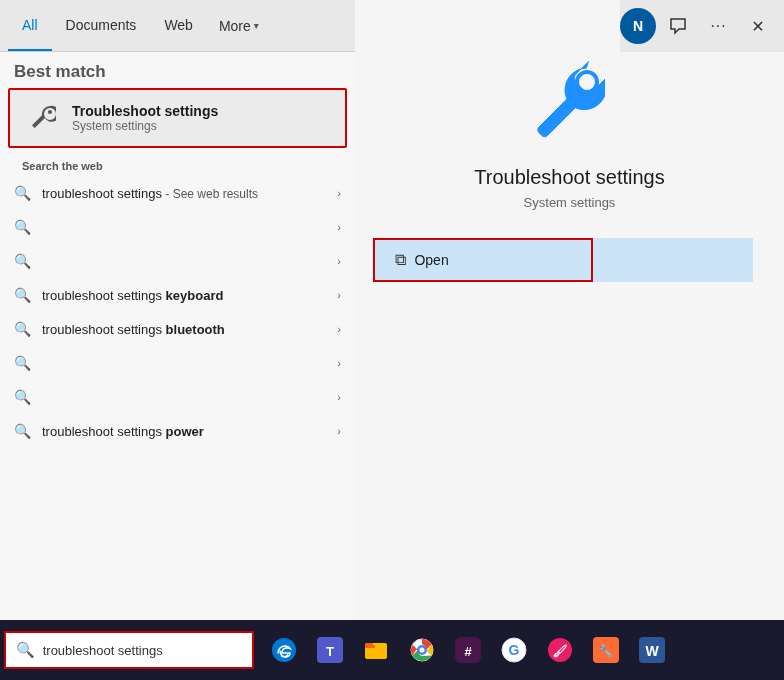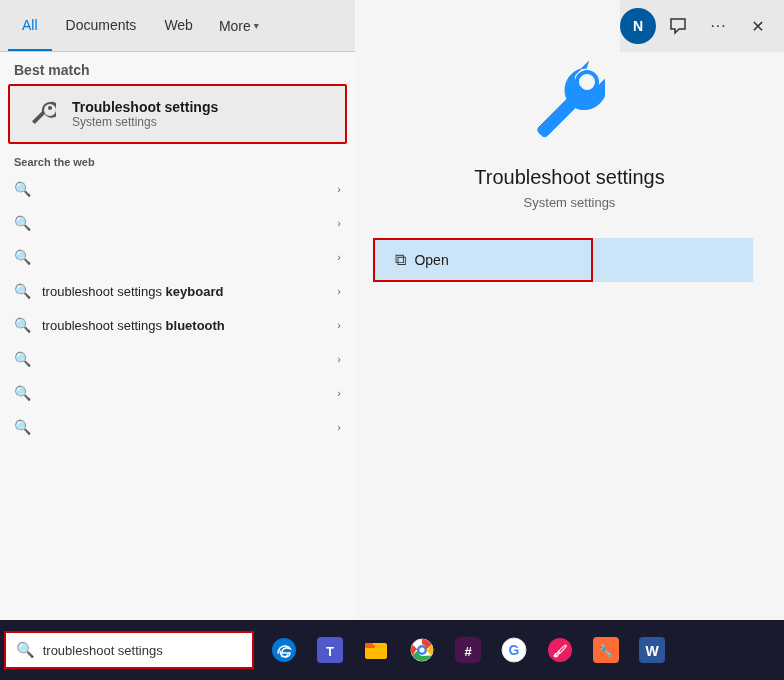--- a/index.html
+++ b/index.html
@@ -89,21 +89,21 @@
     .win-ctrl-btn.user-avatar {
       background: #005a9e;
       color: white;
       font-size: 14px;
       font-weight: 600;
       border-radius: 50%;
     }
 
     
     .section-label {
-      font-size: 14px;
+      font-size: 17px;
       font-weight: 600;
       color: #555;
       padding: 10px 14px 6px 14px;
       text-transform: none;
     }
 
     
     .best-match-item {
       display: flex;
       align-items: center;
@@ -136,20 +136,21 @@
       font-size: 12px;
       color: #666;
     }
 
     
     .web-section-label {
       font-size: 11px;
       font-weight: 600;
       color: #555;
       padding: 12px 14px 4px 14px;
+      margin-left: 8px;
     }
 
     
     .search-item {
       display: flex;
       align-items: center;
       padding: 9px 14px;
       cursor: pointer;
       gap: 10px;
       position: relative;
@@ -331,20 +332,23 @@
     <div class="best-match-text">
       <span class="best-match-title">Troubleshoot settings</span>
       <span class="best-match-subtitle">System settings</span>
     </div>
   </div>
 
   <div class="web-section-label">Search the web</div>
 
   <div class="search-item">
     <span class="search-icon">🔍</span>
+    <span class="search-item-text">
+      troubleshoot settings<span class="search-item-see-web"> - See web results</span>
+    </span>
     <span class="search-item-chevron">›</span>
   </div>
 
   <div class="search-item">
     <span class="search-icon">🔍</span>
     <span class="search-item-chevron">›</span>
   </div>
 
   <div class="search-item">
     <span class="search-icon">🔍</span>
@@ -372,20 +376,23 @@
     <span class="search-item-chevron">›</span>
   </div>
 
   <div class="search-item">
     <span class="search-icon">🔍</span>
     <span class="search-item-chevron">›</span>
   </div>
 
   <div class="search-item">
     <span class="search-icon">🔍</span>
+    <span class="search-item-text">
+      troubleshoot settings <span class="bold">power</span>
+    </span>
     <span class="search-item-chevron">›</span>
   </div>
 
 </div>
 
 <div class="divider-line"></div>
 
 <div class="right-panel">
   <div class="right-panel-icon">
     <svg class="large-wrench-svg" viewBox="0 0 80 80" fill="none" xmlns="http://www.w3.org/2000/svg">

